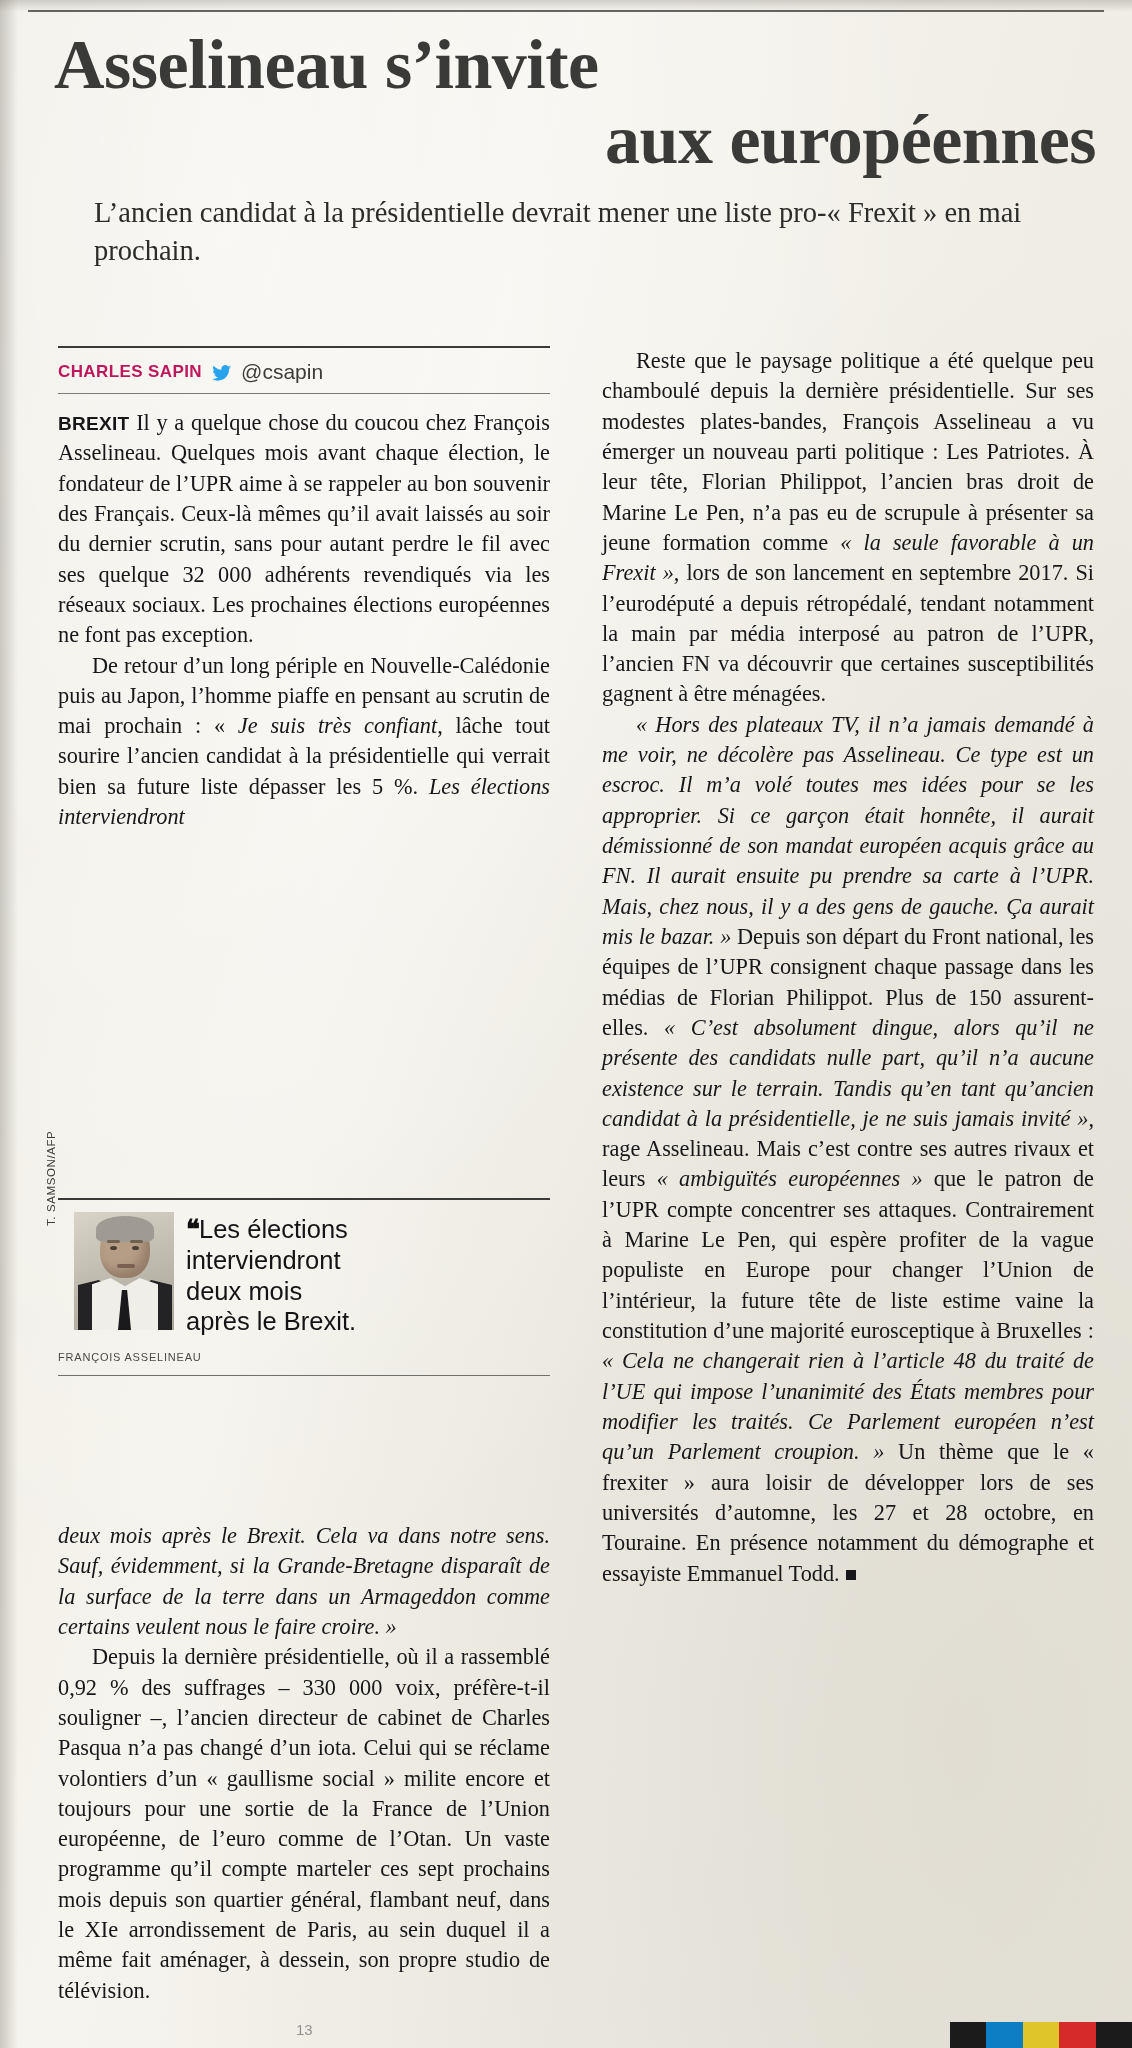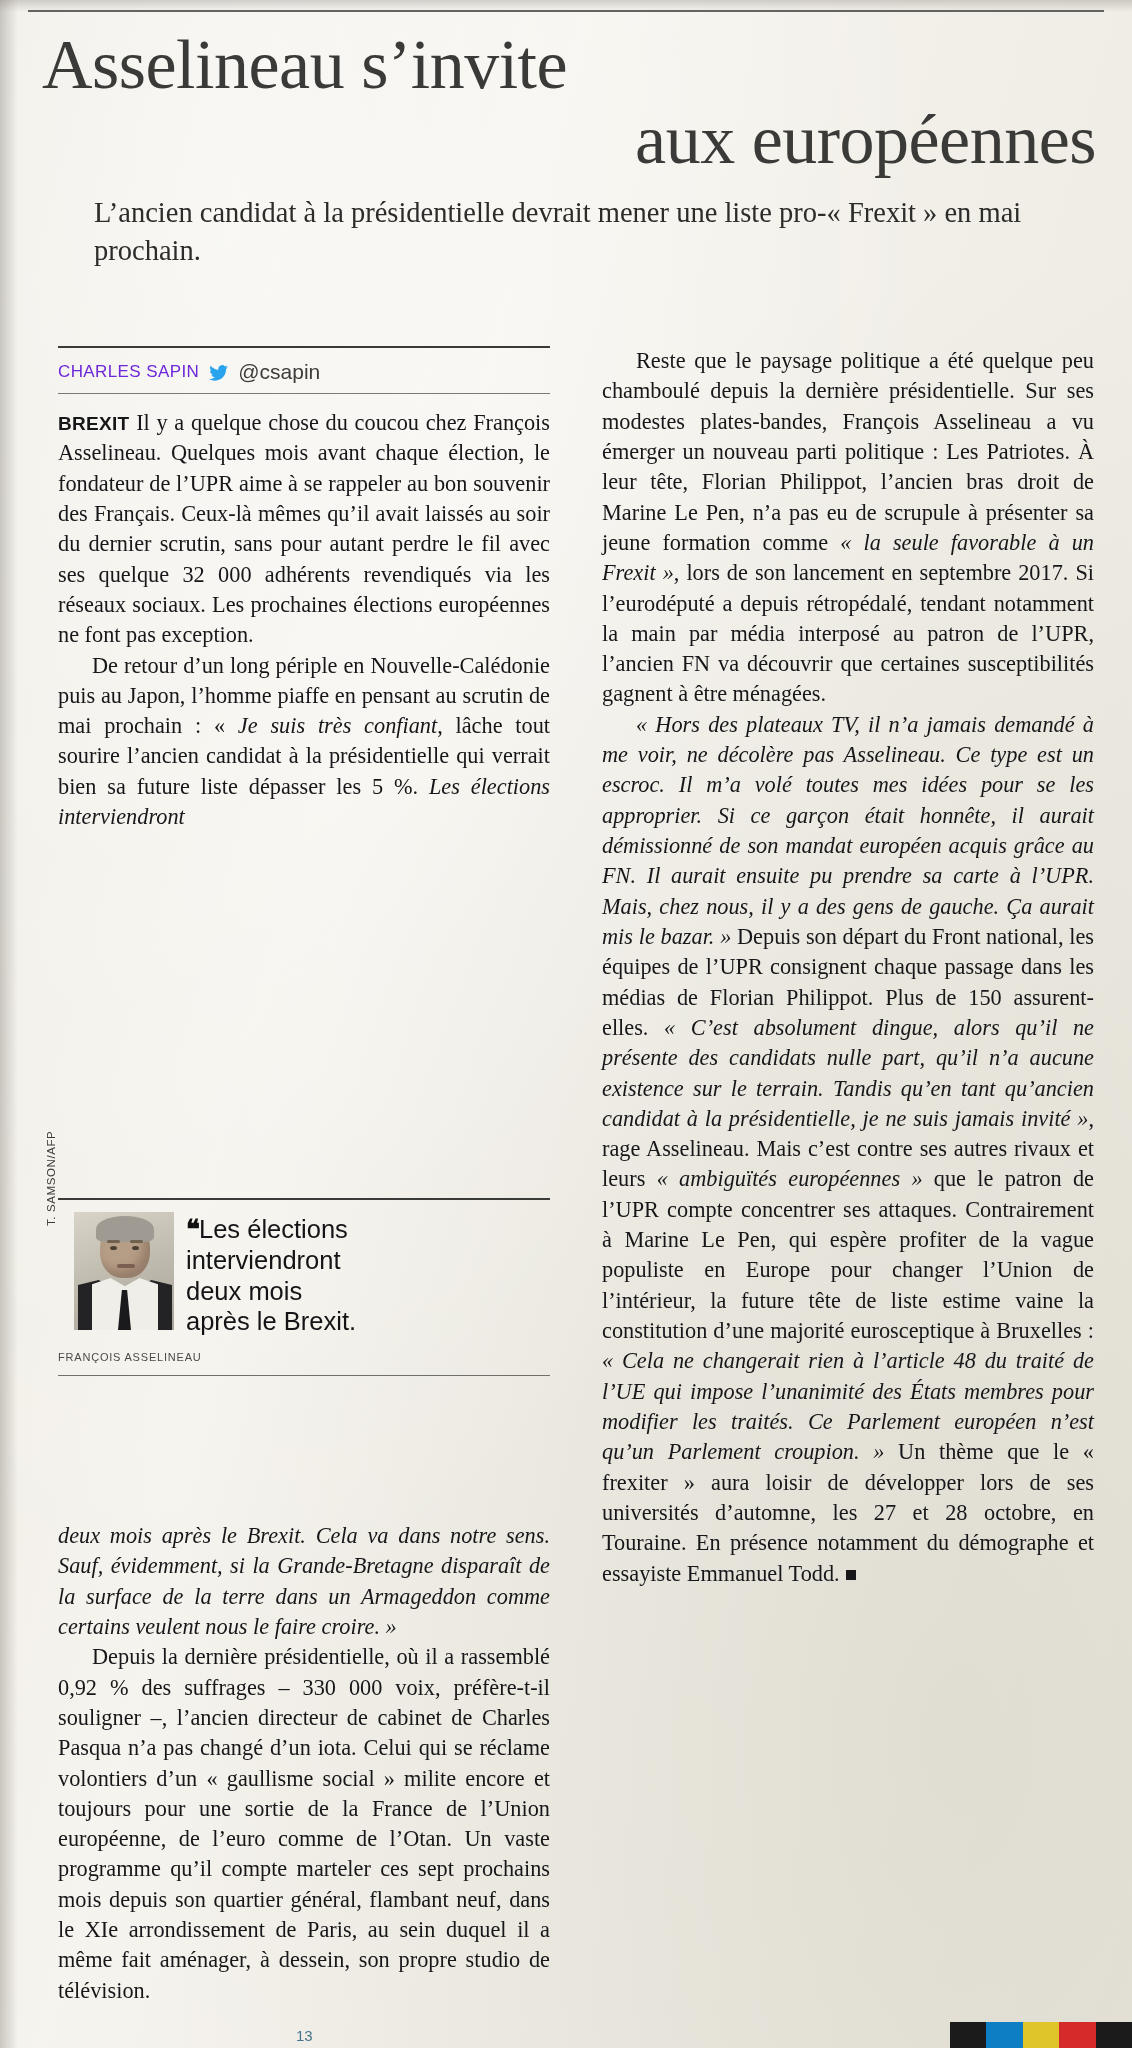--- a/index.html
+++ b/index.html
@@ -39,26 +39,26 @@
     position: absolute;
     left: 36px;
     top: 28px;
     width: 1060px;
     height: 1980px;
   }
 
   
   .headline {
     font-family: "Liberation Serif", serif;
-    font-weight: 400;
+    font-weight: 700;
     color: #3a3a38;
     font-size: 70px;
     line-height: 1.07;
     letter-spacing: -0.5px;
-    margin: 0 0 6px 0;
+    margin: 0 0 6px 12px;
     padding-left: 6px;
   }
   .headline .l2 { display: block; padding-left: 34px; text-align: right; }
 
   .standfirst {
     font-family: "Liberation Serif", serif;
     font-size: 28.5px;
     line-height: 1.33;
     color: #2c2c2a;
     padding-left: 58px;
@@ -90,24 +90,24 @@
   }
 
   .byline {
     display: flex;
     align-items: center;
     gap: 10px;
     padding-bottom: 9px;
   }
   .byline-name {
     font-family: "Liberation Sans", sans-serif;
-    font-weight: normal;
+    font-weight: bold;
     font-size: 17px;
     letter-spacing: .4px;
-    color: #6d28d9;
+    color: #be185d;
   }
   .twitter-bird {
     display: inline-block;
     width: 19px;
     height: 16px;
     position: relative;
     top: 1px;
   }
   .twitter-handle {
     font-family: "Liberation Sans", sans-serif;
@@ -265,24 +265,24 @@
     position: absolute;
     left: 22px;
     top: 1175px;
     width: 492px;
   }
 
   
   .page-number {
     position: absolute;
     left: 296px;
-    bottom: 4px;
+    bottom: 10px;
     font-family: "Liberation Sans", sans-serif;
     font-size: 15px;
-    color: #0c4a6e;
+    color: #737373;
     opacity: .75;
   }
   .colorbar {
     position: absolute;
     right: 0px;
     bottom: 0px;
     display: flex;
     height: 26px;
     width: 182px;
   }

